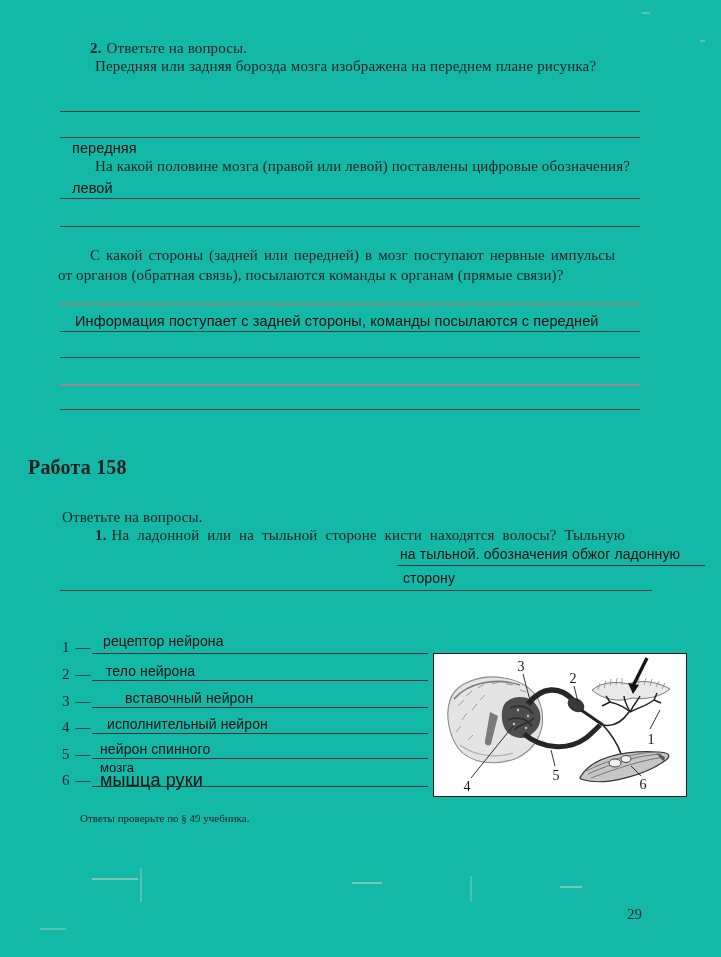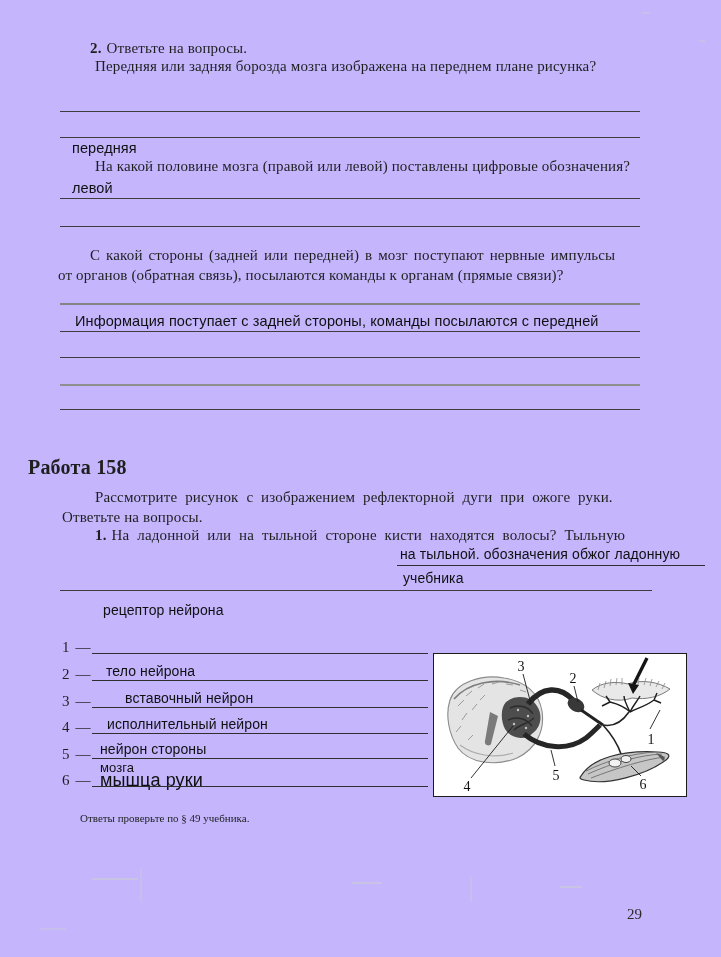--- a/index.html
+++ b/index.html
@@ -1,18 +1,18 @@
 <!DOCTYPE html>
 <html><head>
 <meta charset="utf-8">
 <style>
   html,body { margin:0; padding:0; background:#e8e8e8; }
   .page {
     position:relative; width:721px; height:957px; margin:0 auto;
-    background:#c4b5fd; overflow:hidden;
+    background:#14b8a6; overflow:hidden;
     font-family:"Liberation Serif","DejaVu Serif",serif; color:#1f1f1f;
   }
   .abs { position:absolute; }
   .q { font-size:15px; letter-spacing:0.15px; white-space:nowrap; }
   .bnum { font-weight:bold; margin-right:5px; }
   .sp2 { word-spacing:2px; }
   .sp4 { word-spacing:4px; }
   .title { font-size:20px; font-weight:bold; letter-spacing:0.2px; }
   .ans {
     font-family:"Liberation Sans","DejaVu Sans",sans-serif;
@@ -57,51 +57,50 @@
   <div class="abs q" style="left:58px; top:267px;">от органов (обратная связь), посылаются команды к органам (прямые связи)?</div>
   <div class="rule faint" style="left:60px; top:303px; width:580px;"></div>
   <div class="abs ans" style="left:75px; top:313px;">Информация поступает с задней стороны, команды посылаются с передней</div>
   <div class="rule" style="left:60px; top:331px; width:580px;"></div>
   <div class="rule" style="left:60px; top:357px; width:580px;"></div>
   <div class="rule thickgray" style="left:60px; top:384px; width:580px;"></div>
   <div class="rule" style="left:60px; top:409px; width:580px;"></div>
 
   <div class="abs title" style="left:28px; top:456px;">Работа 158</div>
 
-  <div class="abs q sp4" style="left:95px; top:489px;">Рассмотрите рисунок с изображением рефлекторной дуги при ожоге руки.</div>
   <div class="abs q" style="left:62px; top:509px;">Ответьте на вопросы.</div>
 
   <div class="abs q sp4" style="left:95px; top:527px;">
     <b class="bnum">1.</b><span>На ладонной или на тыльной стороне кисти находятся волосы? Тыльную</span>
   </div>
 
   <div class="abs ans ans-sm" style="left:400px; top:546px;">на тыльной. обозначения обжог ладонную</div>
   <div class="rule ansline" style="left:397px; top:565px; width:308px;"></div>
-  <div class="abs ans ans-sm" style="left:403px; top:570px;">учебника</div>
+  <div class="abs ans ans-sm" style="left:403px; top:570px;">сторону</div>
   <div class="rule" style="left:60px; top:590px; width:592px;"></div>
 
 
   <div class="abs listnum" style="left:62px; top:639px;"><span>1</span><span class="dash">—</span></div>
-  <div class="abs ans ans-sm" style="left:103px; top:602px;">рецептор нейрона</div>
+  <div class="abs ans ans-sm" style="left:103px; top:633px;">рецептор нейрона</div>
   <div class="rule ansline" style="left:92px; top:653px; width:336px;"></div>
 
   <div class="abs listnum" style="left:62px; top:666px;"><span>2</span><span class="dash">—</span></div>
   <div class="abs ans ans-sm" style="left:106px; top:663px;">тело нейрона</div>
   <div class="rule ansline" style="left:92px; top:680px; width:336px;"></div>
 
   <div class="abs listnum" style="left:62px; top:693px;"><span>3</span><span class="dash">—</span></div>
   <div class="abs ans ans-sm" style="left:110px; top:690px;margin-left:15px;">вставочный нейрон</div>
   <div class="rule ansline" style="left:92px; top:707px; width:336px;"></div>
 
   <div class="abs listnum" style="left:62px; top:719px;"><span>4</span><span class="dash">—</span></div>
   <div class="abs ans ans-sm" style="left:107px; top:716px;">исполнительный нейрон</div>
   <div class="rule ansline" style="left:92px; top:733px; width:336px;"></div>
 
   <div class="abs listnum" style="left:62px; top:746px;"><span>5</span><span class="dash">—</span></div>
-  <div class="abs ans ans-sm" style="left:100px; top:741px;">нейрон стороны</div>
+  <div class="abs ans ans-sm" style="left:100px; top:741px;">нейрон спинного</div>
   <div class="rule ansline" style="left:92px; top:758px; width:336px;"></div>
   <div class="abs ans ans-sm" style="left:100px; top:760px; font-size:13px;">мозга</div>
 
   <div class="abs listnum" style="left:62px; top:772px;"><span>6</span><span class="dash">—</span></div>
   <div class="abs ans ans-sm" style="left:100px; top:770px; font-size:18px;">мышца руки</div>
   <div class="rule ansline" style="left:92px; top:786px; width:336px;"></div>
 
   <div class="figure-box">
     <svg width="251" height="141" viewBox="0 0 251 141">
 

